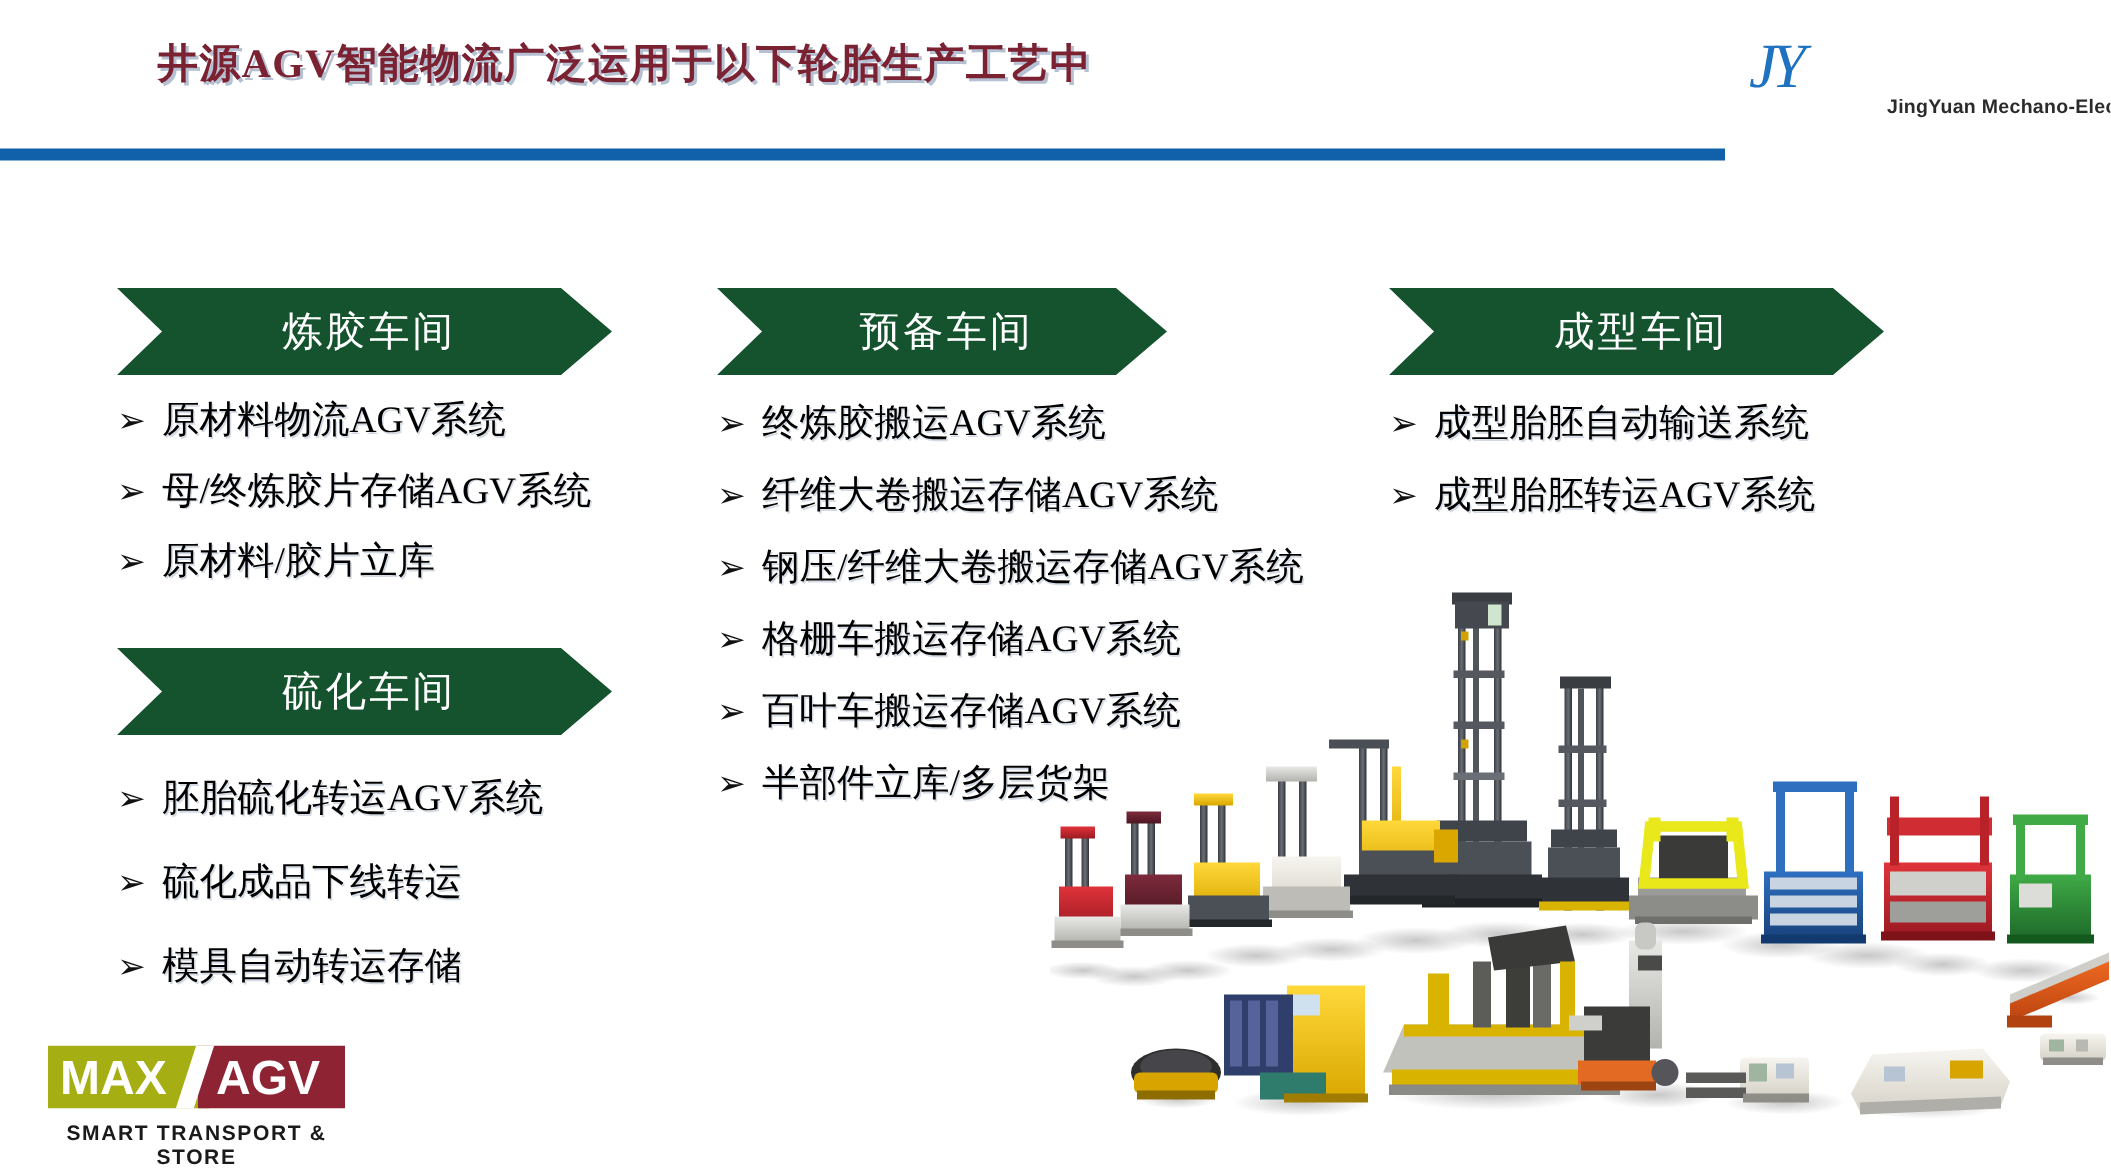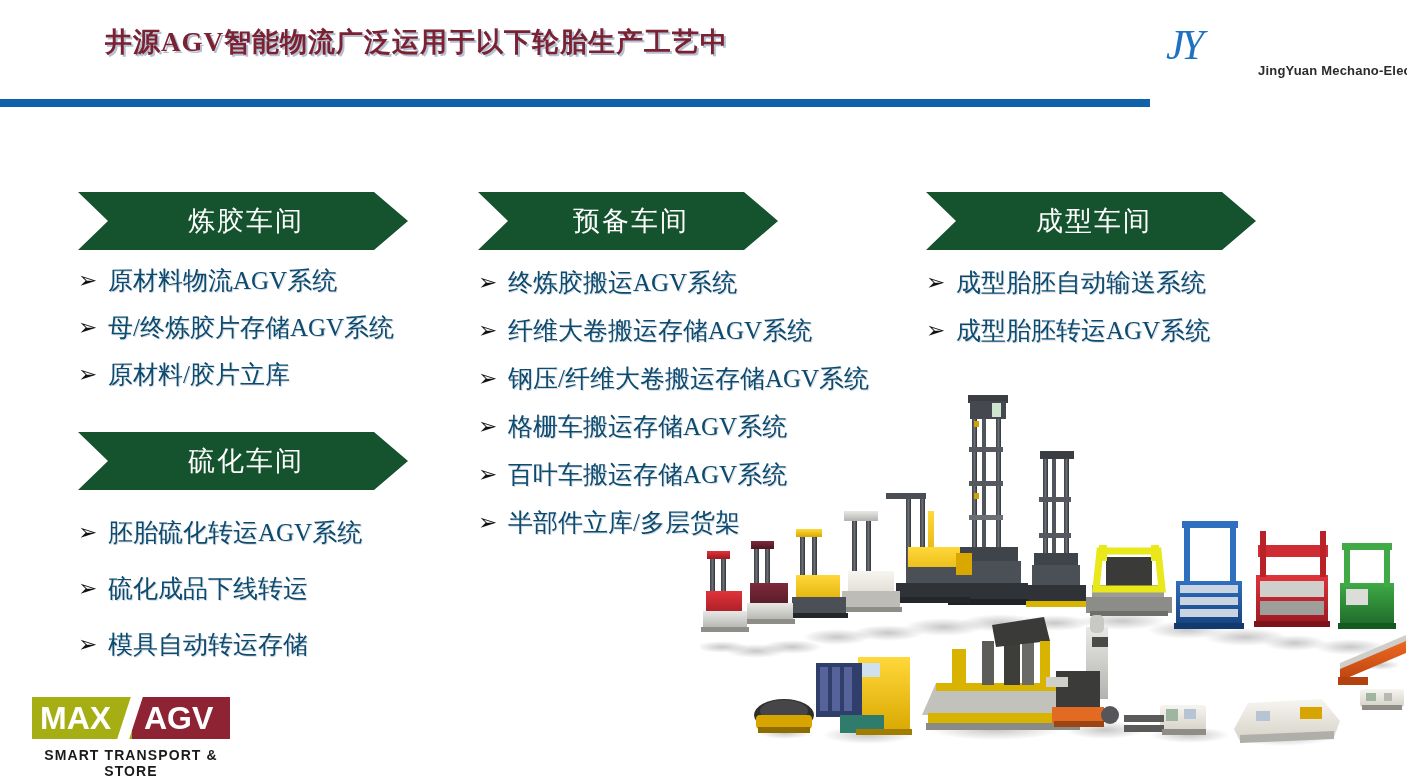--- a/index.html
+++ b/index.html
@@ -120,21 +120,21 @@
     font-family: "Liberation Serif", serif;
     font-size: 23px;
     line-height: 34px;
     color: #111111;
     text-align: left;
   }
   .item-text {
     font-family: "Liberation Serif", serif;
     font-size: 25px;
     line-height: 34px;
-    color: #0c4a6e;
+    color: #000000;
     text-shadow: 1px 1px 0 rgba(150,165,190,0.40);
     text-align: center;
   }
 
   
   #col-mixing  { left: 78px;  top: 192px; width: 330px; }
   #col-curing  { left: 78px;  top: 432px; width: 330px; }
   #col-prep    { left: 478px; top: 192px; width: 300px; }
   #col-forming { left: 926px; top: 192px; width: 330px; }
 

